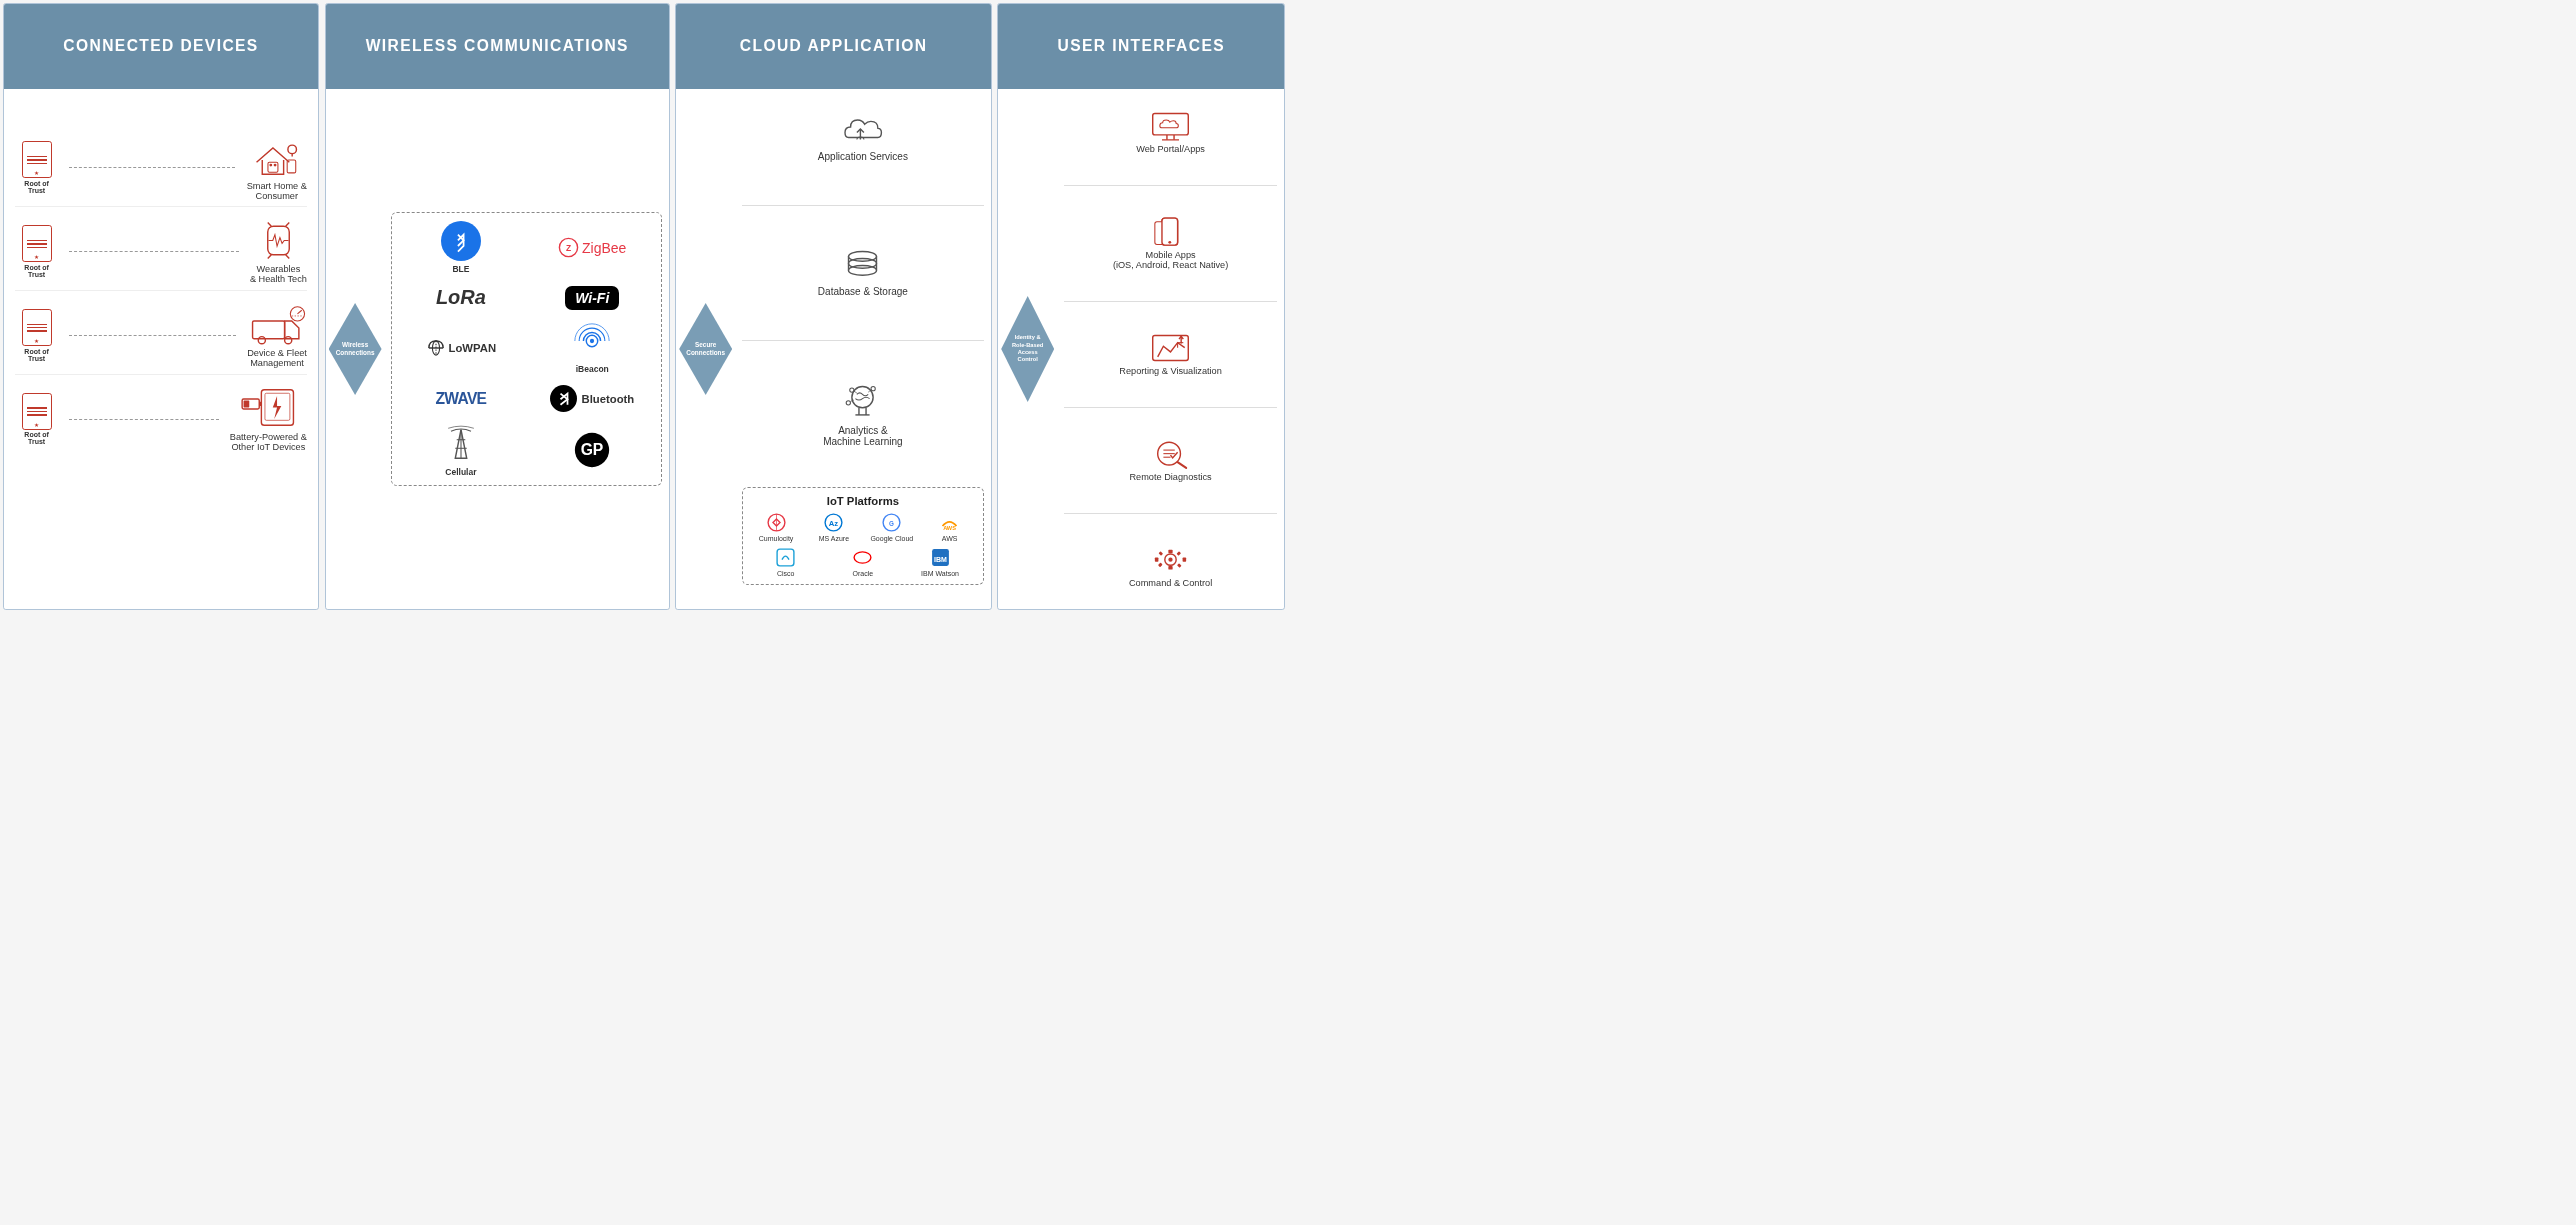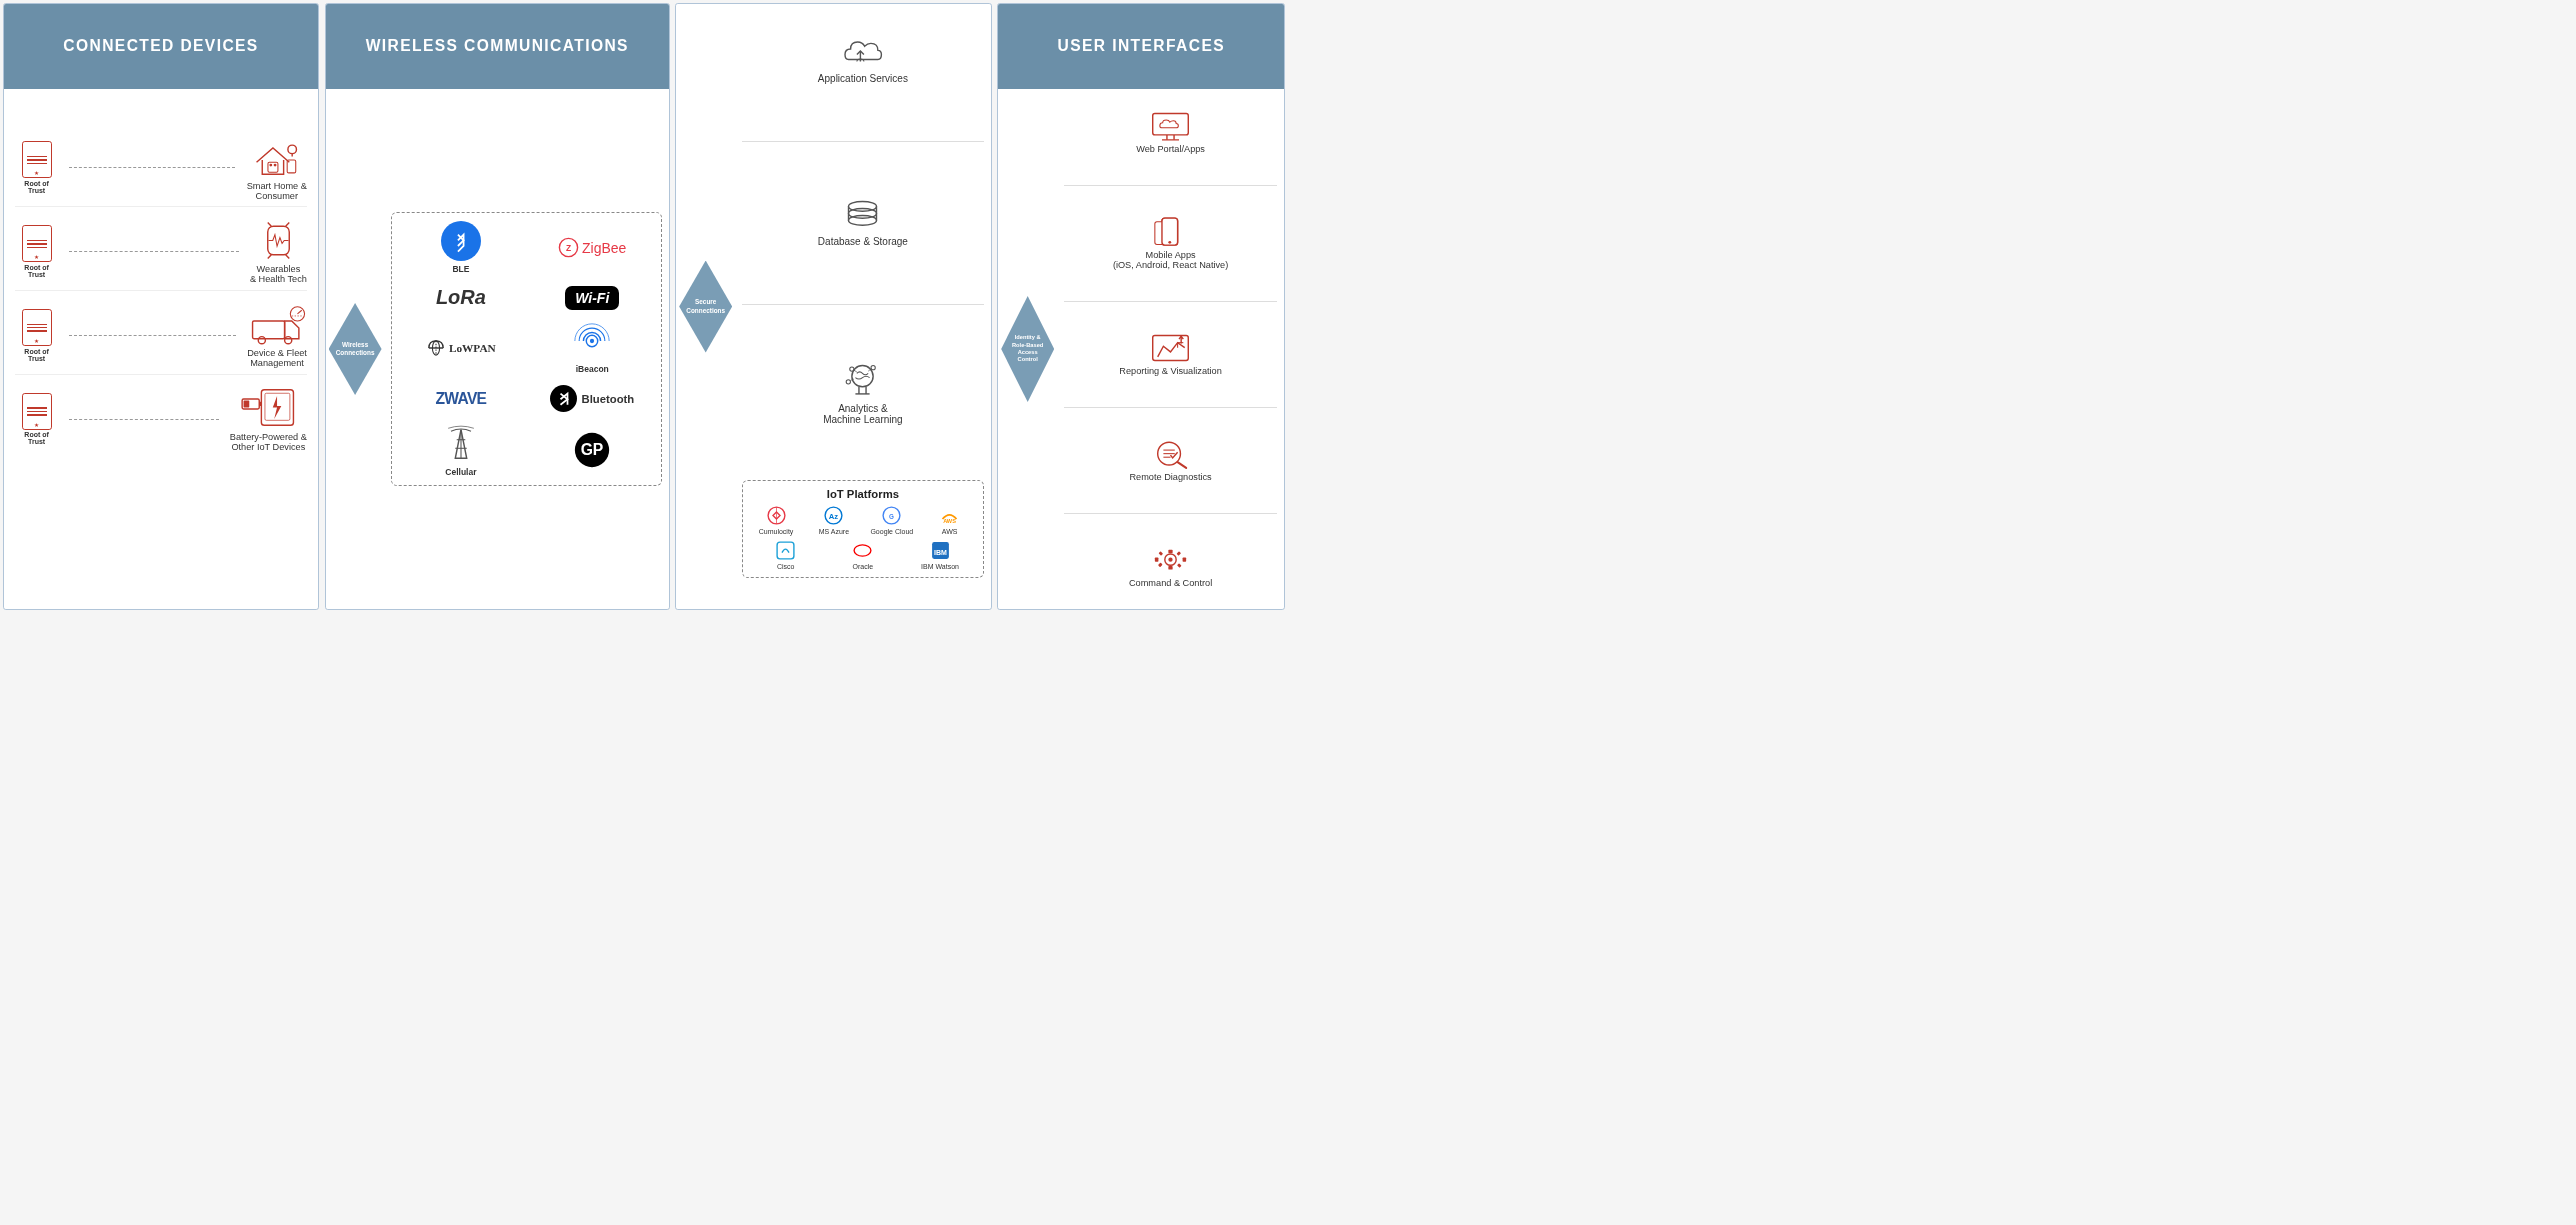--- a/index.html
+++ b/index.html
@@ -400,21 +400,21 @@
           </div>
 
           <div class="proto-item">
             <div style="display:flex;align-items:center;gap:2.8px;">
               <svg width="20" height="20" viewBox="0 0 28 28">
                 <path d="M4,14 Q4,4 14,4 Q24,4 24,14" fill="none" stroke="#333" stroke-width="2"></path>
                 <line x1="4" y1="14" x2="24" y2="14" stroke="#333" stroke-width="2"></line>
                 <line x1="14" y1="4" x2="14" y2="24" stroke="#333" stroke-width="1.5" stroke-dasharray="2,2"></line>
                 <ellipse cx="14" cy="14" rx="5" ry="10" fill="none" stroke="#333" stroke-width="1.5"></ellipse>
               </svg>
-              <span style="font-size:11.3px;font-weight:700;color:#333;font-family:Liberation Serif, serif;">LoWPAN</span>
+              <span style="font-size:11.3px;font-weight:700;color:#333;">LoWPAN</span>
             </div>
           </div>
 
           <div class="proto-item">
             <svg width="40" height="40" viewBox="0 0 56 56">
               <circle cx="28" cy="28" r="8" fill="none" stroke="#1a73e8" stroke-width="2"></circle>
               <circle cx="28" cy="28" r="3" fill="#1a73e8"></circle>
               <path d="M16,28 A12,12 0 0,1 40,28" fill="none" stroke="#1a73e8" stroke-width="2"></path>
               <path d="M10,28 A18,18 0 0,1 46,28" fill="none" stroke="#1a73e8" stroke-width="1.5"></path>
               <path d="M4,28 A24,24 0 0,1 52,28" fill="none" stroke="#1a73e8" stroke-width="1"></path>
@@ -459,20 +459,23 @@
               <text x="28" y="35" text-anchor="middle" font-size="22" font-weight="bold" fill="white" font-family="Arial">GP</text>
             </svg>
           </div>
 
         </div>
       </div>
     </div>
   </div>
 
   <div class="column col-cloud">
+    <div class="column-header">
+      <span>CLOUD APPLICATION</span>
+    </div>
     <div style="display:flex;align-items:stretch;flex:1;">
 
       <div style="display:flex;align-items:center;justify-content:center;padding:5.7px 2.8px;">
         <div style="width:53px;height:92px;background:#7a9db5;clip-path:polygon(50% 0%,100% 50%,50% 100%,0% 50%);display:flex;align-items:center;justify-content:center;">
           <div style="font-size:6.4px;font-weight:bold;color:white;text-align:center;line-height:1.3;padding:8.5px;">
             Secure<br>Connections
           </div>
         </div>
       </div>
 

